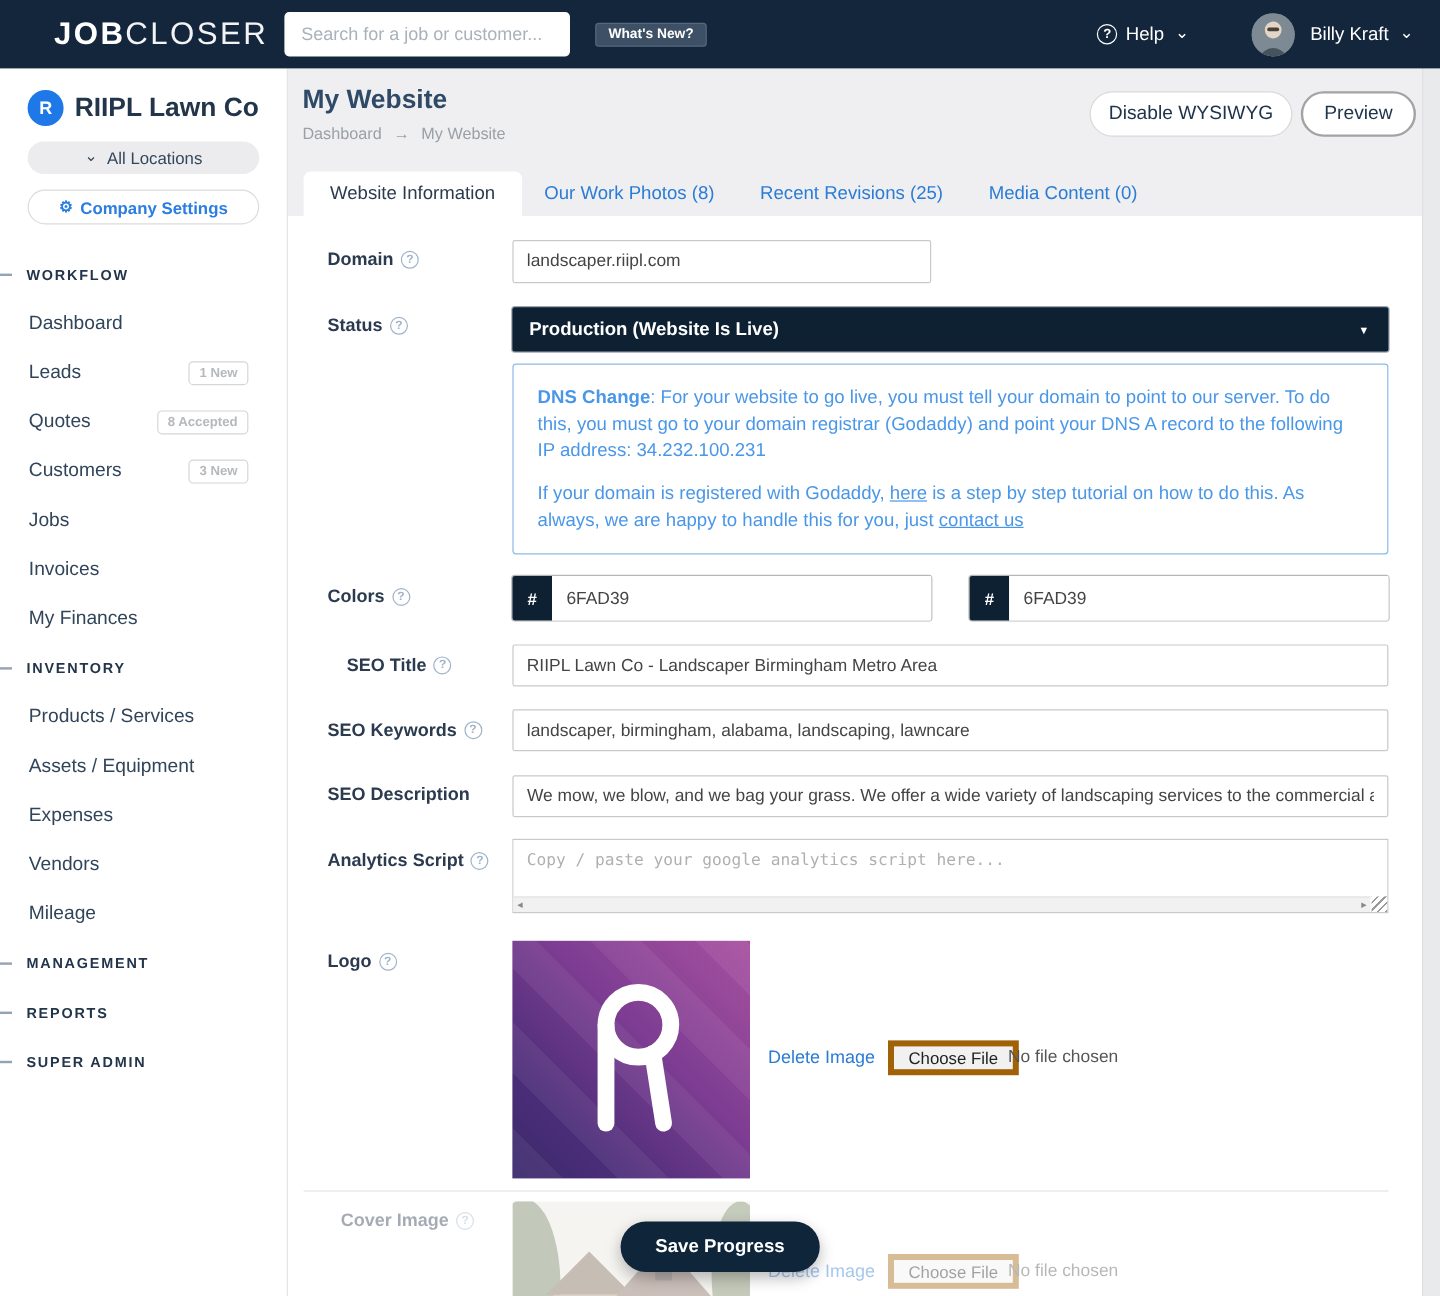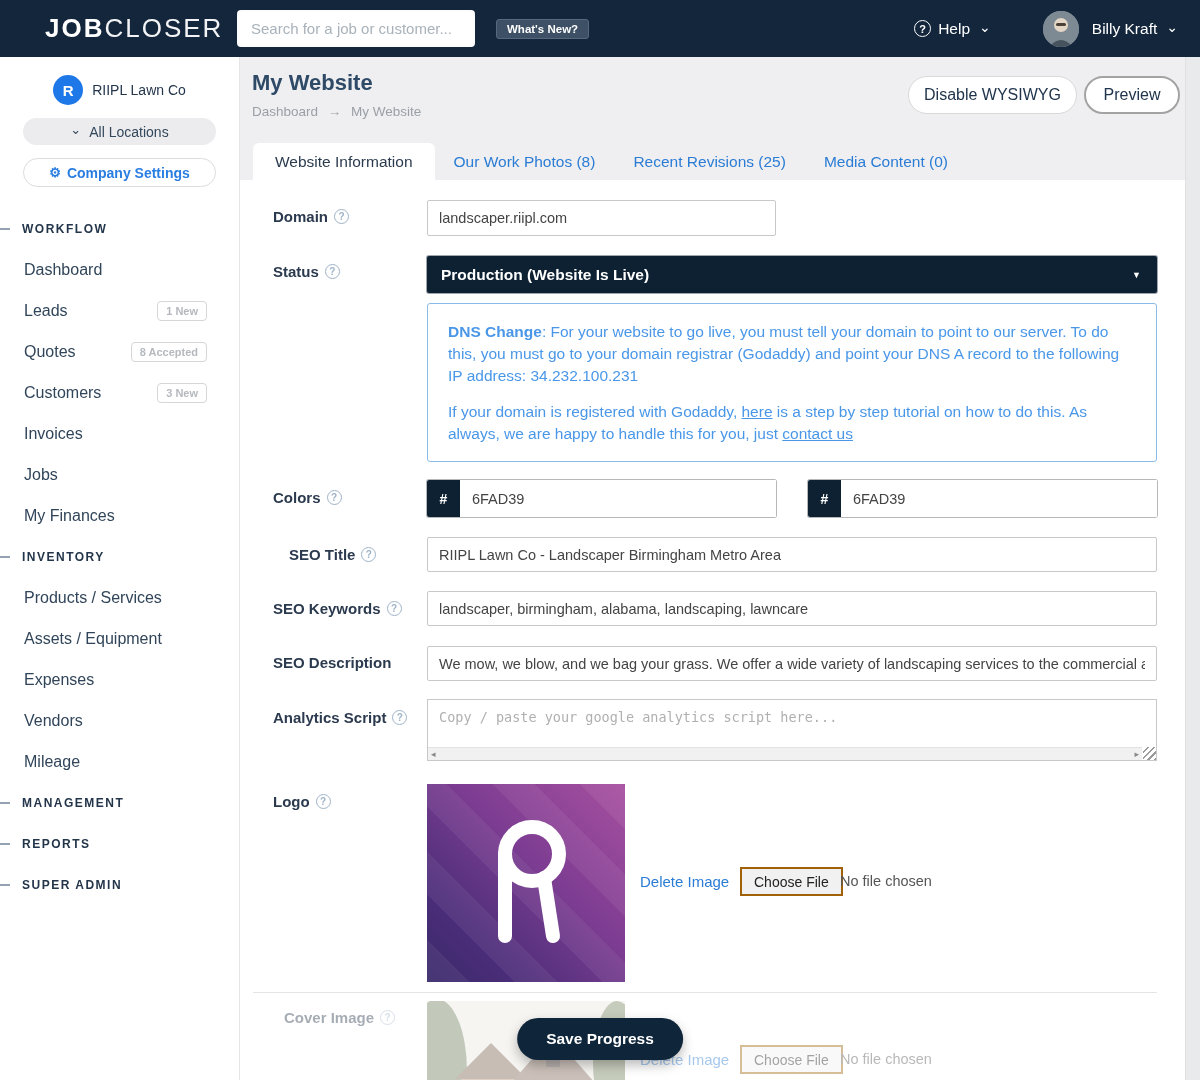--- a/index.html
+++ b/index.html
@@ -25,21 +25,21 @@
   .chev { font-size:14px; line-height:10px; color:#fff; margin-left:9px; position:relative; top:-2px; }
   .avatar { width:36px; height:36px; border-radius:50%; margin-left:52px; overflow:hidden; background:#7d8a94; cursor:pointer; }
   .user-name { font-size:15.5px; margin-left:13px; }
 
   
   .sidebar { position:absolute; left:0; top:57px; width:240px; height:1023px; background:#fff;
     border-right:1px solid #e5e5e5; z-index:20; }
   .company-row { display:flex; align-items:center; justify-content:center; gap:9px; margin-top:18px; }
   .company-avatar { width:30px; height:30px; border-radius:50%; background:#1e78e8; color:#fff; display:flex;
     align-items:center; justify-content:center; font-size:15px; font-weight:bold; }
-  .company-name { font-size:14px; font-weight:normal; color:#22354a; }
+  .company-name { font-size:22px; font-weight:bold; color:#22354a; }
   .pill { display:flex; align-items:center; justify-content:center; width:193px; margin:13px auto 0;
     border-radius:15px; font-size:14px; cursor:pointer; }
   .pill-locations { height:27px; background:#ececee; color:#33475b; }
   .pill-locations .chev2 { font-size:13px; margin-right:8px; position:relative; top:-2px; color:#33475b; }
   .pill-settings { height:29px; background:#fff; border:1px solid #dcdcdc; color:#2a7de1; font-weight:600; }
   .pill-settings .gear { font-size:13px; margin-right:6px; }
   .nav { margin-top:21px; }
   .nav-row { position:relative; height:41px; display:flex; align-items:center; cursor:pointer; }
   .nav-section { padding-left:22px; font-size:12px; font-weight:bold; letter-spacing:1.5px; color:#23354a; }
   .nav-section::before { content:""; position:absolute; left:0; top:20px; width:10px; border-top:2px dashed #94a3b3; }
@@ -106,21 +106,21 @@
   .hscroll span { font-size:9px; color:#888; line-height:1; }
   .grip { position:absolute; right:0; bottom:0; width:13px; height:13px; cursor:nwse-resize;
     background:repeating-linear-gradient(135deg, transparent 0 3px, #9a9a9a 3px 4.5px); }
   .lbl-logo { left:33px; top:613px; }
   .logo-img { position:absolute; left:187px; top:604px; width:198px; height:198px;
     background:linear-gradient(225deg, #a8509f 0%, #7d3d92 42%, #4a2d78 78%, #3a2a6b 100%); overflow:hidden; }
   .logo-img::after { content:""; position:absolute; inset:0;
     background:repeating-linear-gradient(45deg, rgba(255,255,255,.06) 0 30px, transparent 30px 62px); }
   .logo-img svg { position:relative; z-index:2; }
   .file-row-link { position:absolute; font-size:15px; color:#2a7cd5; cursor:pointer; }
-  .choose-btn { position:absolute; height:29px; padding:0 12px; background:#f1f1f1; border:2px solid #a16207;
+  .choose-btn { position:absolute; height:29px; padding:0 12px; background:#f1f1f1; border:5px solid #a16207;
     font-size:14px; color:#222; display:flex; align-items:center; cursor:pointer;
     font-family:"Liberation Sans", sans-serif; }
   .no-file { position:absolute; font-size:14.5px; color:#555; }
   .divider { position:absolute; left:13px; top:812px; width:904px; border-top:1px solid #e5e5e5; }
   .faded { opacity:.42; }
   .cover-img { position:absolute; left:187px; top:821px; width:198px; height:150px; overflow:hidden; }
 
   
   .save-btn { position:absolute; left:600px; top:1018px; transform:translateX(-50%); height:42px;
     padding:0 29px; border-radius:21px; background:#0f2539; color:#fff; font-size:15.5px; font-weight:600;
@@ -183,24 +183,24 @@
         </div>
       <div class="nav-row nav-item">
           <span>Quotes</span>
           <span class="nav-badge">8 Accepted</span>
         </div>
       <div class="nav-row nav-item">
           <span>Customers</span>
           <span class="nav-badge">3 New</span>
         </div>
       <div class="nav-row nav-item">
+          <span>Jobs</span>
+        </div>
+      <div class="nav-row nav-item">
           <span>Invoices</span>
-        </div>
-      <div class="nav-row nav-item">
-          <span>Jobs</span>
         </div>
       <div class="nav-row nav-item">
           <span>My Finances</span>
         </div>
       <div class="nav-row nav-section">
           <span>INVENTORY</span>
         </div>
       <div class="nav-row nav-item">
           <span>Products / Services</span>
         </div>

